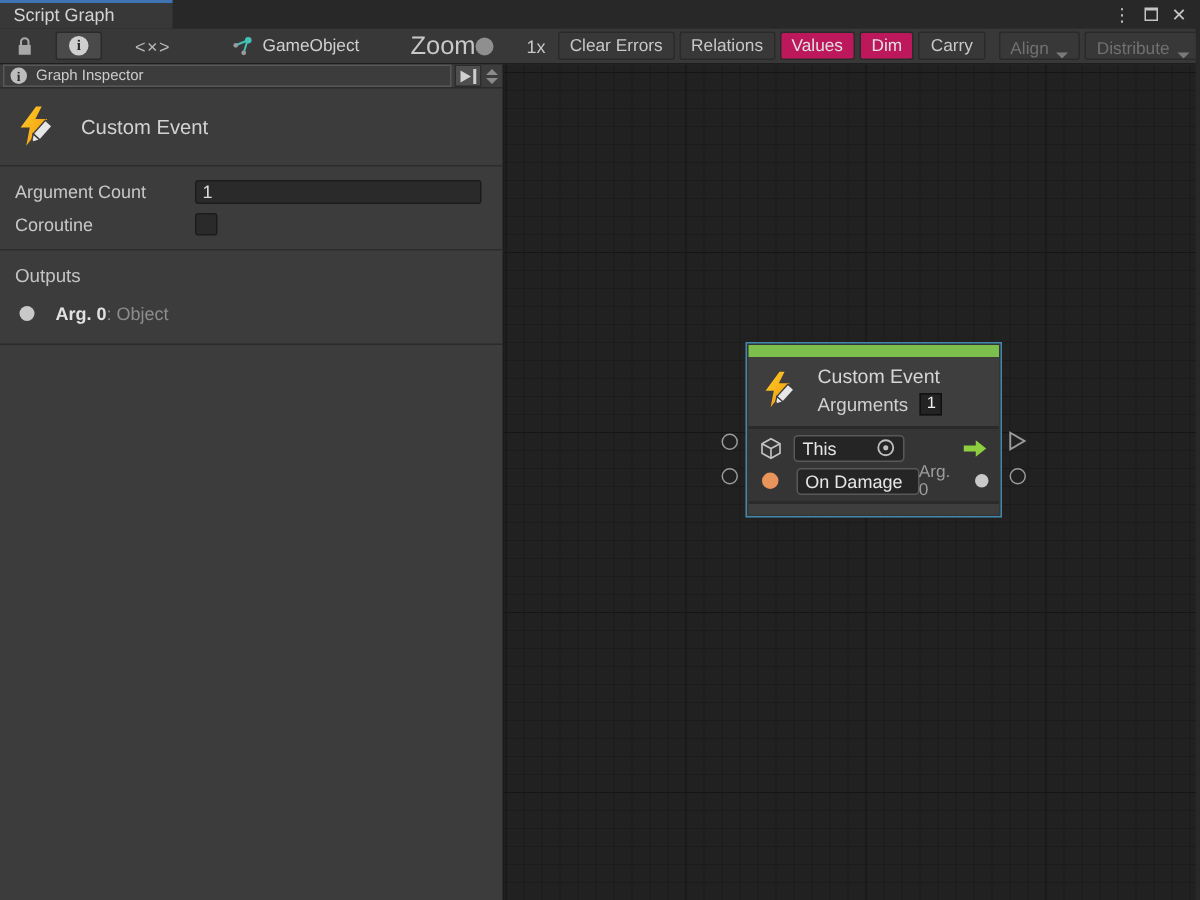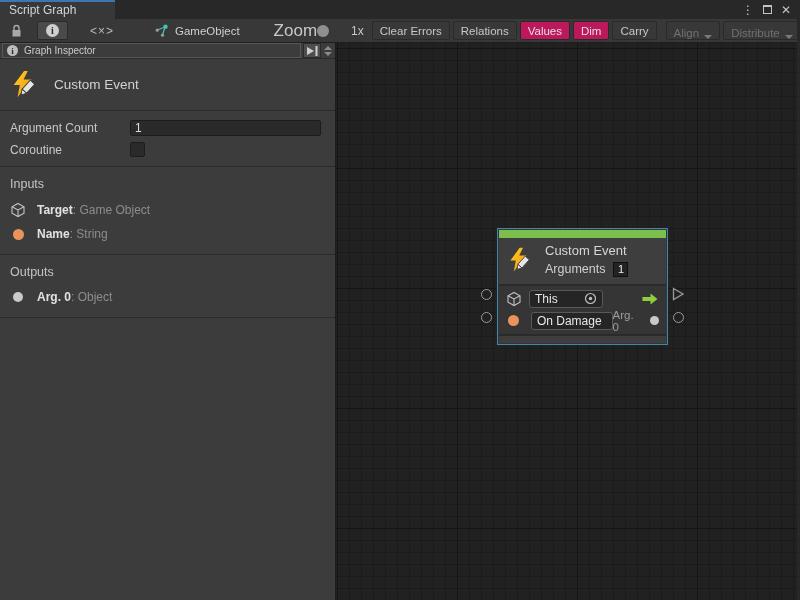--- a/index.html
+++ b/index.html
@@ -88,21 +88,21 @@
     background-size: 120px 120px, 120px 120px, 12px 12px, 12px 12px;
     background-position: 0 5px, 1px 0, 0 5px, 1px 0;
   }
 
   
   .node { position:absolute; left:161px; top:185px; width:171px; background:#353535; border:1px solid #3f87ab; }
   .node-accent { height:8px; background:#7cbf4c; margin:1px 1px 0 1px; }
   .node-header { display:flex; align-items:center; background:#3e3e3e; margin:0 1px; padding:6px 8px 7px 8px; }
   .node-header .big-icon { width:27px; height:27px; margin-right:11px; flex:0 0 auto; }
   .node-title { font-size:13px; color:#d6d6d6; line-height:1.15; }
-  .args-row { display:flex; align-items:center; margin-top:3px; }
+  .args-row { display:flex; align-items:flex-end; margin-top:3px; }
   .args-label { font-size:12.5px; color:#cfcfcf; }
   .args-badge { margin-left:8px; min-width:15px; height:15px; background:#232323; border:1px solid #101010; color:#eeeeee; font-size:11px; display:flex; align-items:center; justify-content:center; padding:0 3px; }
   .node-div { height:2px; background:#2a2a2a; margin:0 1px; }
   .node-body { margin:0 1px; padding:2px 0; }
   .node-row { display:flex; align-items:center; height:22px; padding:0 7px; }
   .node-field { height:18px; background:#252525; border:1px solid #595959; border-radius:3px; display:flex; align-items:center; color:#e6e6e6; font-size:12px; padding:0 5px; }
   .field-this { width:74px; margin-left:7px; }
   .field-this .picker { margin-left:auto; display:flex; }
   .field-name { width:82px; margin-left:9px; }
   .spacer { flex:1; }
@@ -219,40 +219,20 @@
         <div class="field-row">
           <span class="field-label">Argument Count</span>
           <input class="text-input" type="text" value="1" style="">
         </div>
         <div class="field-row">
           <span class="field-label">Coroutine</span>
           <span class="checkbox"></span>
         </div>
       </div>
 
-      <div class="ports-block">
-        <div class="ports-title">Inputs</div>
-        <div class="port-item">
-          <span class="p-icon">
-            <svg width="16" height="16" viewBox="0 0 16 16">
-              <path d="M8 1.5 L14 4.8 V11.2 L8 14.5 L2 11.2 V4.8 Z" fill="none" stroke="#c4c4c4" stroke-width="1.1"></path>
-              <path d="M2 4.8 L8 8 L14 4.8 M8 8 V14.5" fill="none" stroke="#c4c4c4" stroke-width="1.1"></path>
-            </svg>
-          </span>
-          <span class="port-name">Target</span>
-          <span class="port-type">Game Object</span>
-        </div>
-        <div class="port-item">
-          <span class="p-icon">
-              <span class="dot dot-orange"></span>
-            </span>
-          <span class="port-name">Name</span>
-          <span class="port-type">String</span>
-        </div>
-      </div>
 
       <div class="ports-block">
         <div class="ports-title">Outputs</div>
         <div class="port-item">
           <span class="p-icon">
               <span class="dot dot-white"></span>
             </span>
           <span class="port-name">Arg. 0</span>
           <span class="port-type">Object</span>
         </div>

